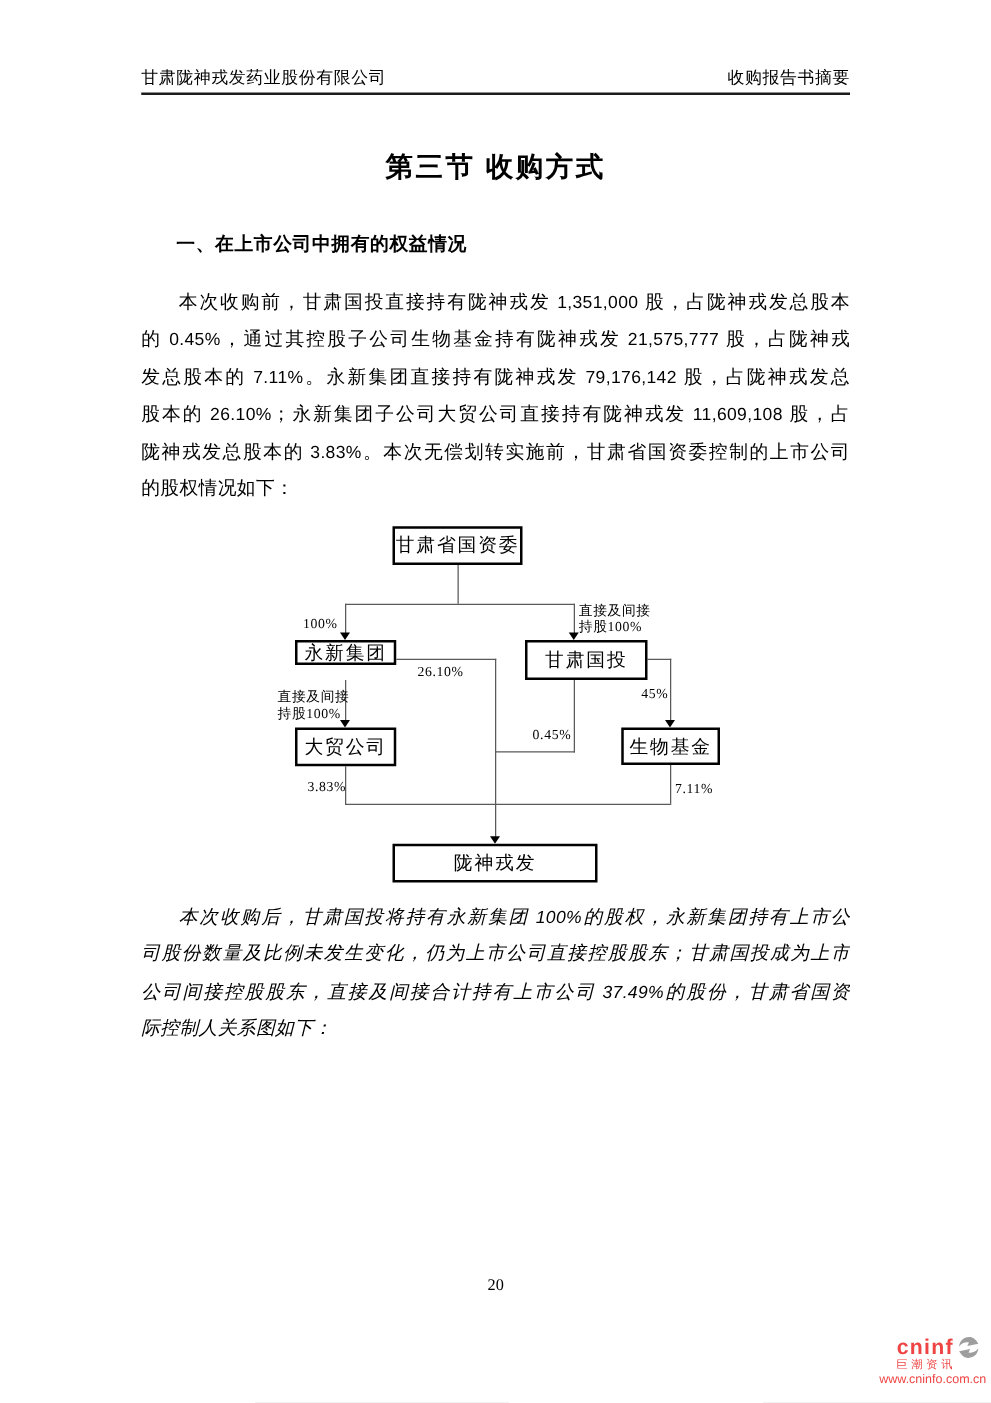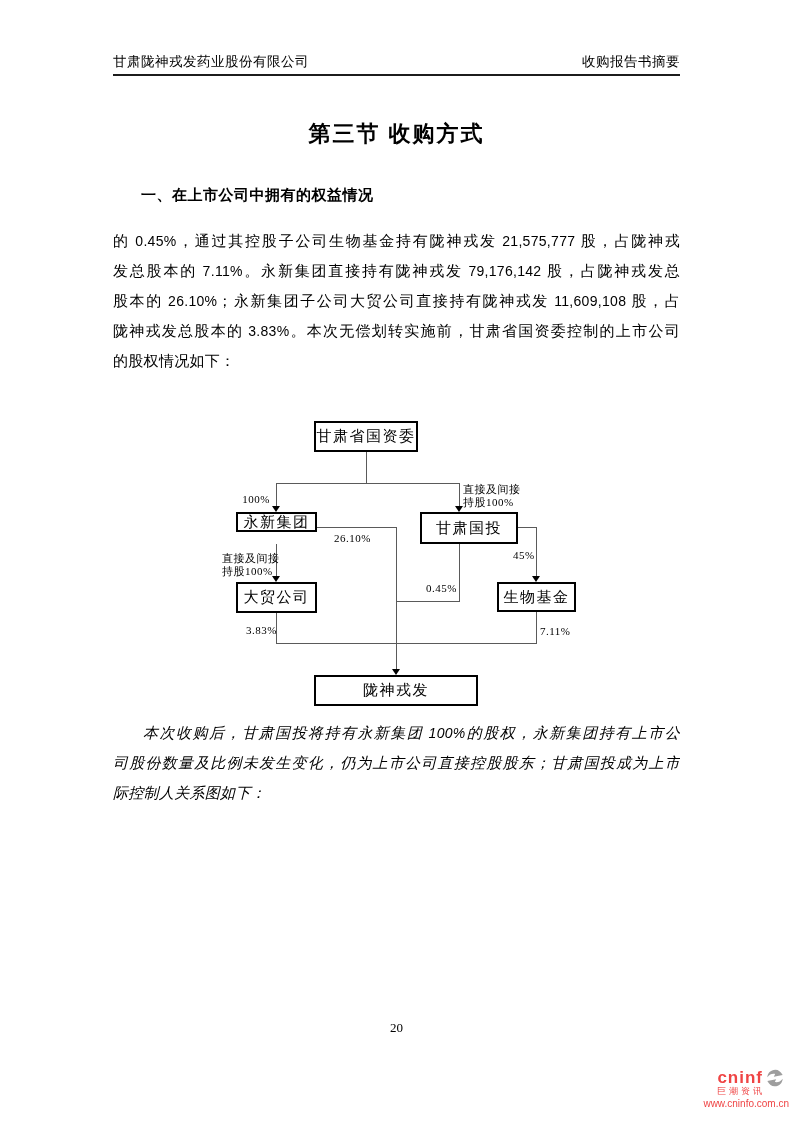--- a/index.html
+++ b/index.html
@@ -51,29 +51,31 @@
 <div class="page">
 
   <div class="hdr-left">甘肃陇神戎发药业股份有限公司</div>
   <div class="hdr-right">收购报告书摘要</div>
   <div class="hdr-rule"></div>
 
   <div class="doc-title">第三节 收购方式</div>
   <div class="sec-heading">一、在上市公司中拥有的权益情况</div>
 
   <div class="para p1">
+      <div class="tline indent"><span>本次收购前，甘肃国投直接持有陇神戎发 </span><span class="num">1,351,000</span><span> 股，占陇神戎发总股本</span></div>
       <div class="tline"><span>的 </span><span class="num">0.45%</span><span>，通过其控股子公司生物基金持有陇神戎发 </span><span class="num">21,575,777</span><span> 股，占陇神戎</span></div>
       <div class="tline"><span>发总股本的 </span><span class="num">7.11%</span><span>。永新集团直接持有陇神戎发 </span><span class="num">79,176,142</span><span> 股，占陇神戎发总</span></div>
       <div class="tline"><span>股本的 </span><span class="num">26.10%</span><span>；永新集团子公司大贸公司直接持有陇神戎发 </span><span class="num">11,609,108</span><span> 股，占</span></div>
       <div class="tline"><span>陇神戎发总股本的 </span><span class="num">3.83%</span><span>。本次无偿划转实施前，甘肃省国资委控制的上市公司</span></div>
       <div class="tline last"><span>的股权情况如下：</span></div>
     </div>
   <div class="para p2">
       <div class="tline indent"><span>本次收购后，甘肃国投将持有永新集团 </span><span class="num">100%</span><span>的股权，永新集团持有上市公</span></div>
       <div class="tline"><span>司股份数量及比例未发生变化，仍为上市公司直接控股股东；甘肃国投成为上市</span></div>
+      <div class="tline"><span>公司间接控股股东，直接及间接合计持有上市公司 </span><span class="num">37.49%</span><span>的股份，甘肃省国资</span></div>
       <div class="tline last"><span>际控制人关系图如下：</span></div>
     </div>
 
   <div class="diagram">
 
     <div class="cline" style="left:366px;top:452px;width:1px;height:31px;"></div>
     <div class="cline" style="left:276px;top:483px;width:184px;height:1px;"></div>
     <div class="cline" style="left:276px;top:483px;width:1px;height:24px;"></div>
     <div class="cline" style="left:459px;top:483px;width:1px;height:24px;"></div>
     <div class="cline" style="left:276px;top:544px;width:1px;height:33px;"></div>

